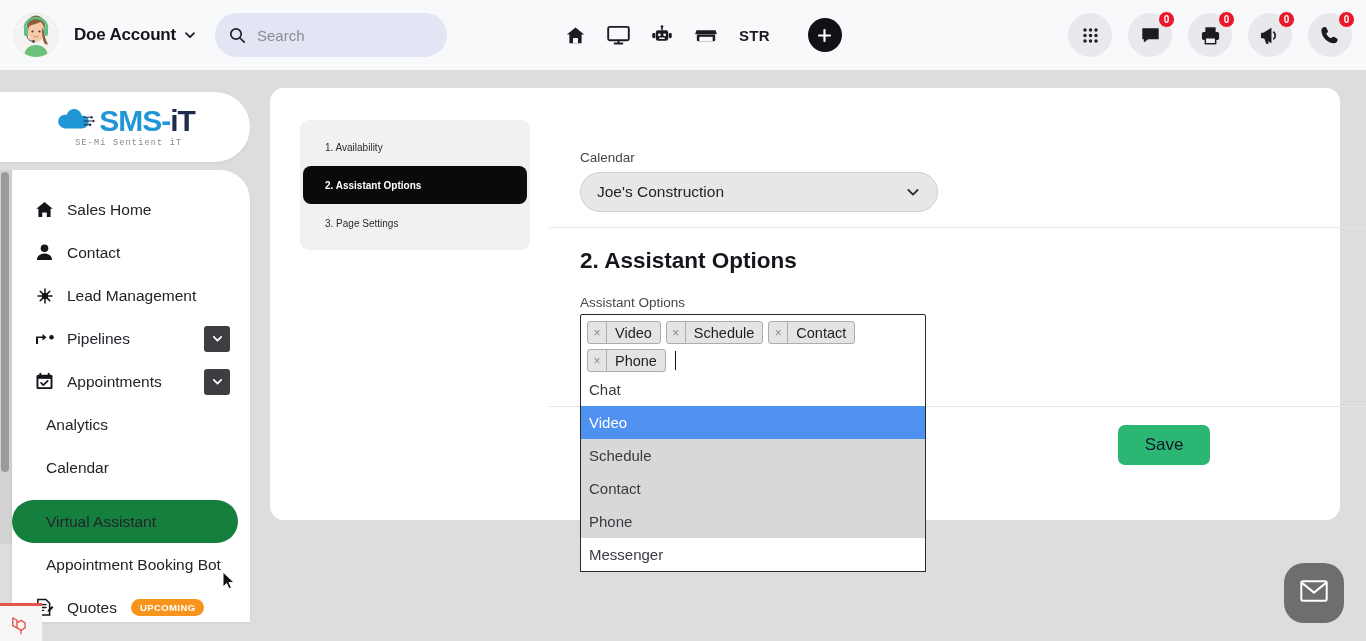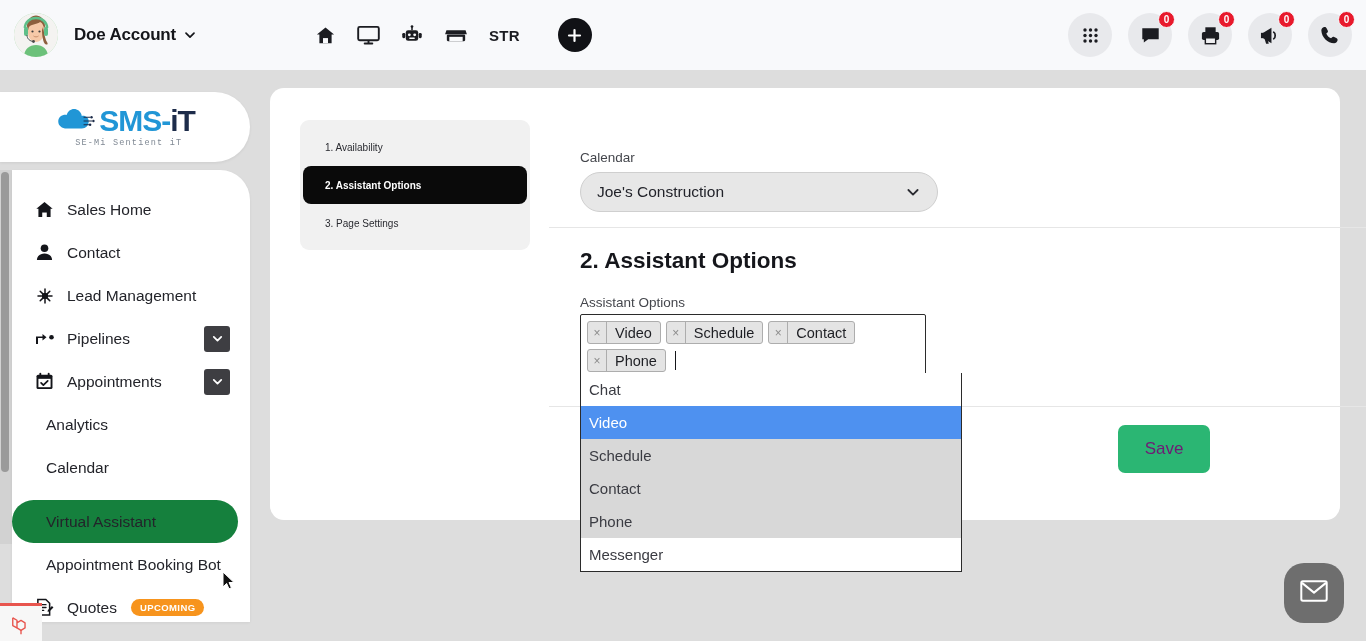--- a/index.html
+++ b/index.html
@@ -156,31 +156,31 @@
     border: 1px solid #adadad; border-radius: 3px; overflow: hidden;
   }
   .tag-x {
     width: 19px; height: 100%; display: flex; align-items: center; justify-content: center;
     font-size: 12px; color: #8c8c8c; border-right: 1px solid #adadad; cursor: pointer;
   }
   .tag-lbl { padding: 0 8px; font-size: 14.5px; color: #1e1f24; }
   .caret-bar { width: 1px; height: 19px; background: #15161a; align-self: center; margin-left: 4px; }
 
   .dropdown {
-    position: absolute; left: 0; top: 285px; width: 382px;
+    position: absolute; left: 0; top: 285px; width: 346px;
     background: #ffffff; border: 1px solid #2b2b2b; border-top: none; z-index: 30;
   }
   .dd-item { height: 33px; display: flex; align-items: center; padding-left: 8px; font-size: 15px; color: #3a3b42; cursor: pointer; }
   .dd-plain { background: #ffffff; }
   .dd-selected { background: #d8d8d8; }
   .dd-highlight { background: #4e91f0; color: #ffffff; }
 
   .save-btn {
-    position: absolute; left: 538px; top: 337px; width: 92px; height: 48px;
-    background: #2bb673; border-radius: 7px; color: #701a75; font-size: 17px;
+    position: absolute; left: 538px; top: 337px; width: 92px; height: 40px;
+    background: #2bb673; border-radius: 7px; color: #0f172a; font-size: 17px;
     display: flex; align-items: center; justify-content: center; cursor: pointer;
     border: none; font-family: "Liberation Sans", sans-serif; z-index: 5;
   }
 
   
   .chat-widget {
     position: absolute; right: 22px; bottom: 18px; width: 60px; height: 60px;
     background: #6e6e6e; border-radius: 20px; display: flex;
     align-items: center; justify-content: center; cursor: pointer;
   }
@@ -213,20 +213,29 @@
       </svg>
     </div>
 
     <div class="account-name">Doe Account</div>
     <div class="account-caret">
       <svg width="14" height="14" viewBox="0 0 14 14">
           <path d="M3 5.2l4 4 4-4" stroke="#15161a" stroke-width="1.7" fill="none" stroke-linecap="round" stroke-linejoin="round"></path>
         </svg>
     </div>
 
+    <div class="searchbox">
+      <span class="s-icon">
+        <svg width="17" height="17" viewBox="0 0 17 17">
+            <circle cx="7" cy="7" r="5.2" stroke="#23242a" stroke-width="1.7" fill="none"></circle>
+            <path d="M11 11l4.2 4.2" stroke="#23242a" stroke-width="1.7" stroke-linecap="round"></path>
+          </svg>
+      </span>
+      <input class="search-input" placeholder="Search" style="">
+    </div>
 
     <div class="nav-center">
       <span class="nav-ico">
         <svg width="21" height="21" viewBox="0 0 22 22">
             <path d="M11 2.5L2 10h2.6v9h12.8v-9H20z" fill="#1b1c21"></path>
             <path d="M8.4 19v-5.3h5.2V19z" fill="#f8f9fb"></path>
           </svg>
       </span>
       <span class="nav-ico">
         <svg width="23" height="21" viewBox="0 0 24 22">

